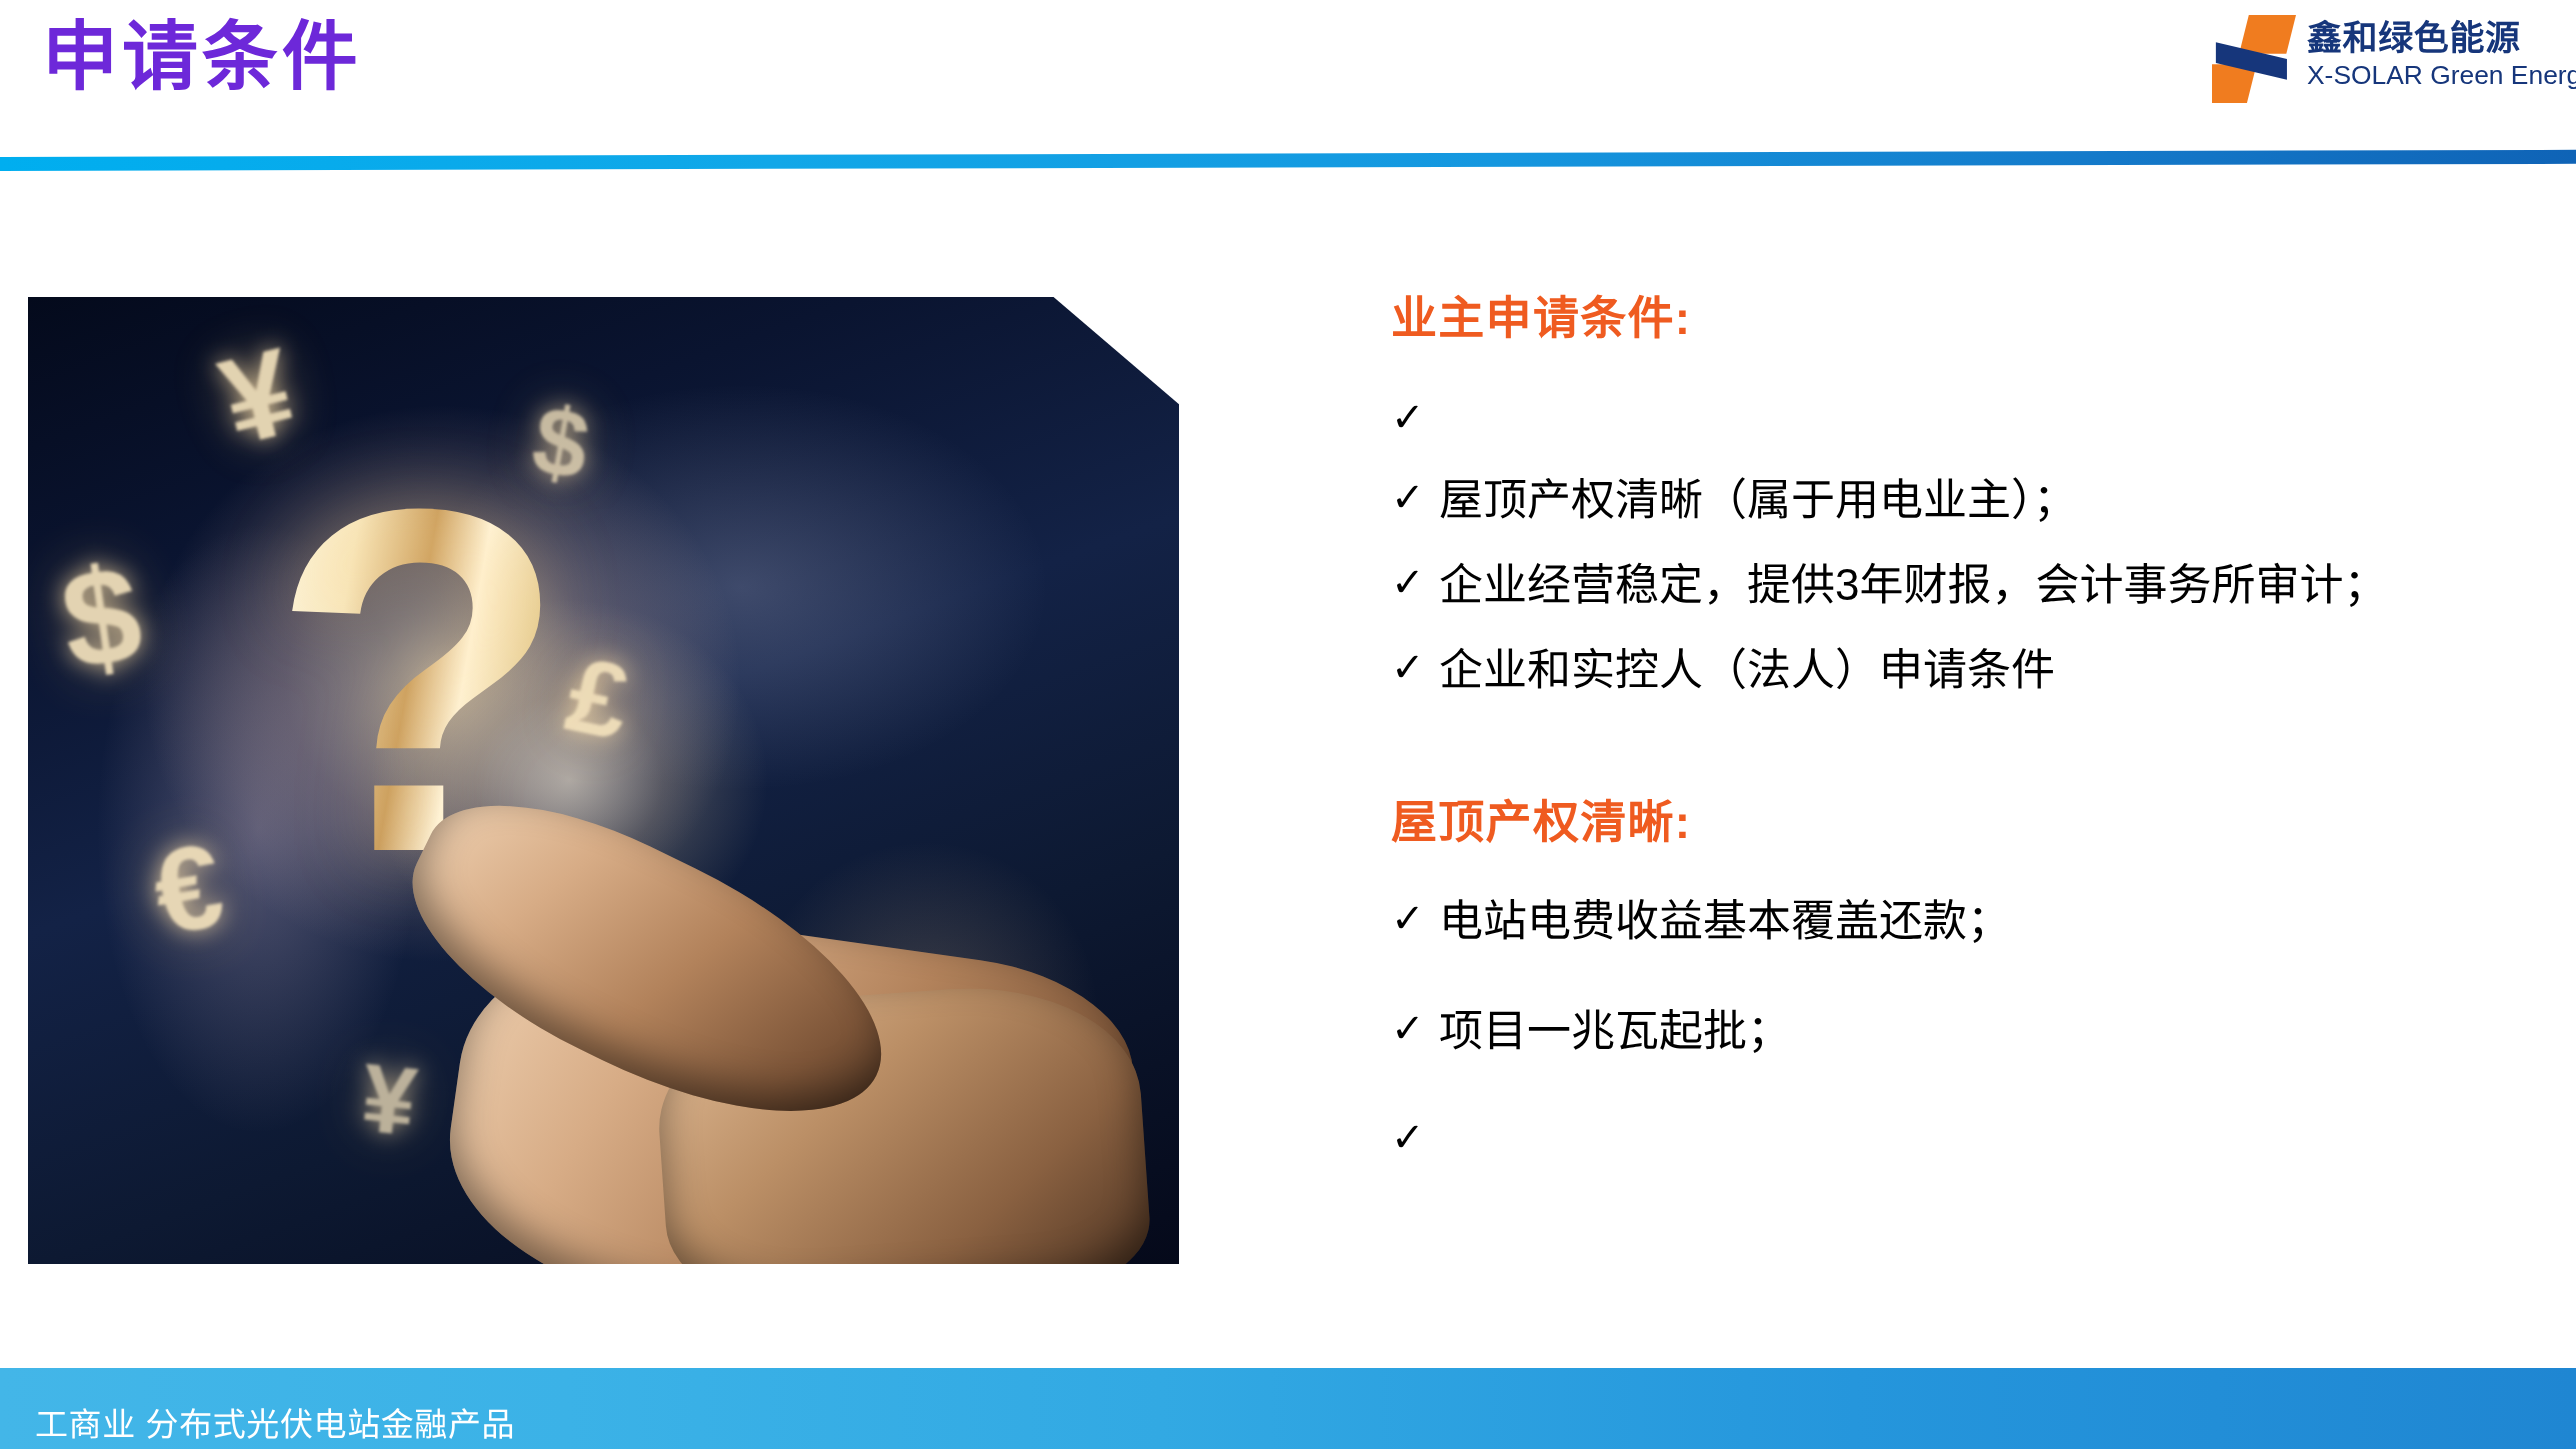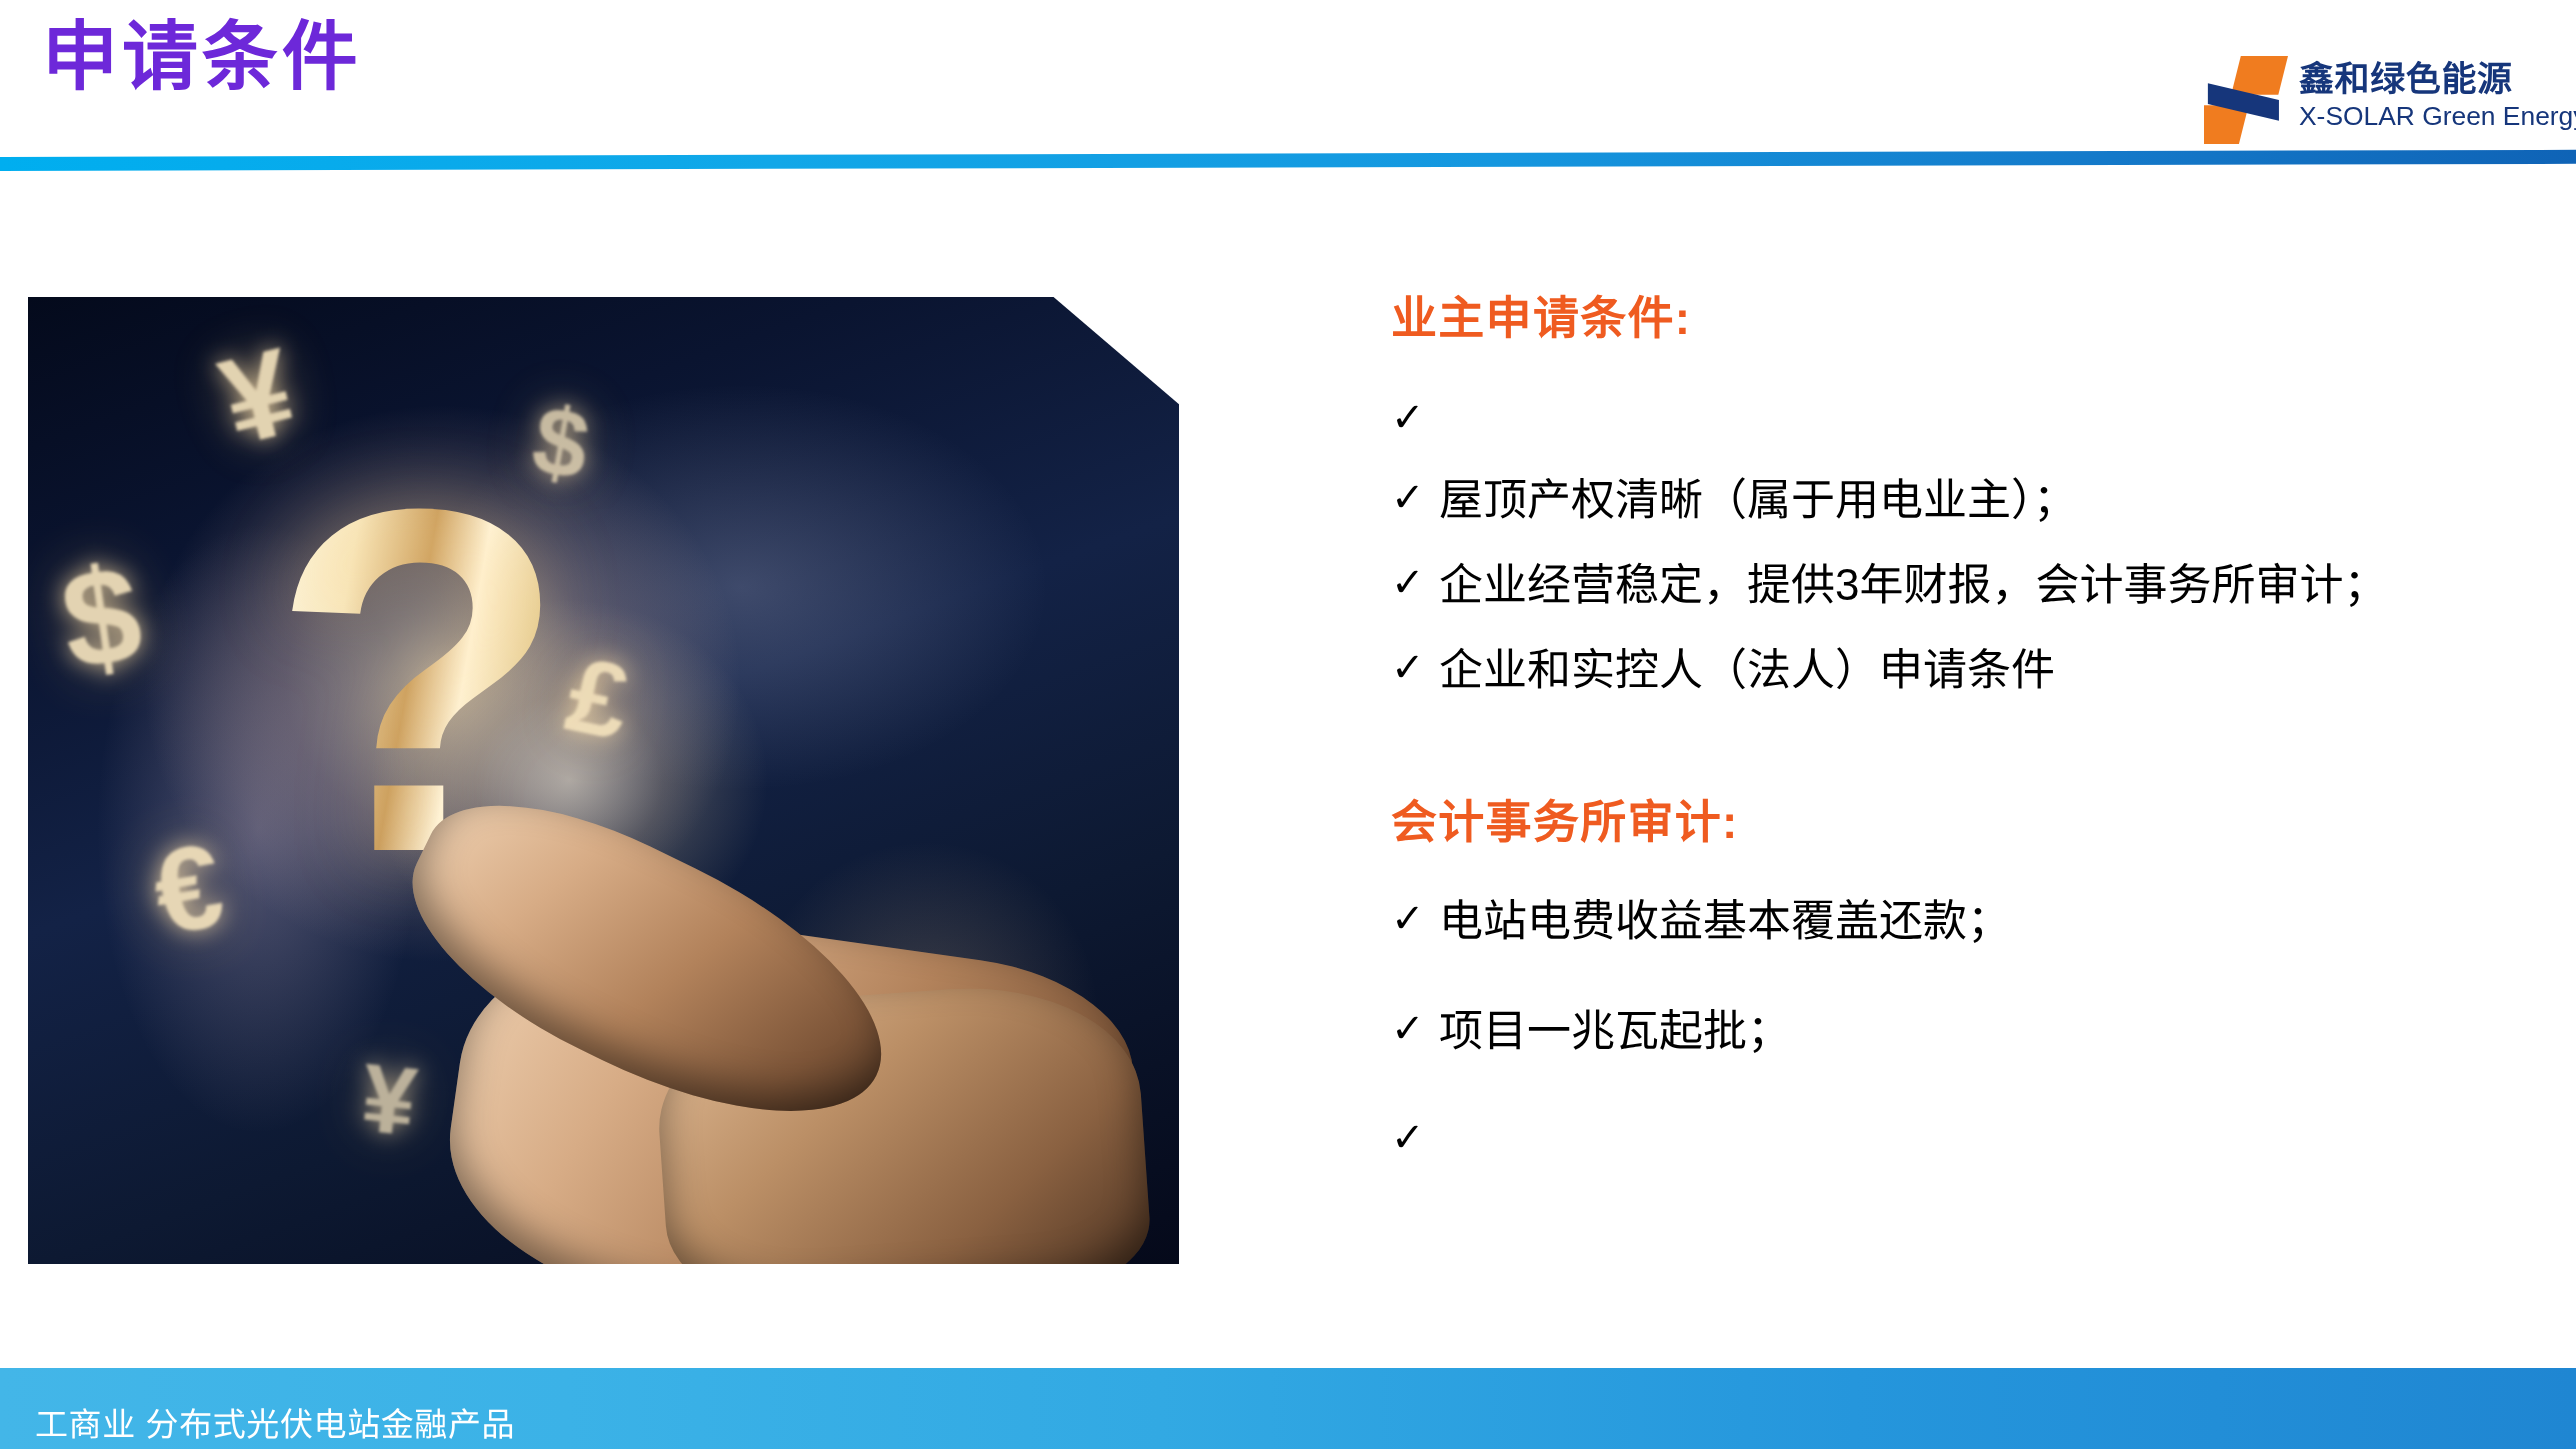--- a/index.html
+++ b/index.html
@@ -39,25 +39,24 @@
     height: 13.5px;
     top: 157px;
     background: linear-gradient(90deg, #00AEEF 0%, #11A7E8 30%, #1597DF 58%, #1479C9 82%, #0F63B6 100%);
     transform: rotate(-0.16deg);
     transform-origin: left center;
   }
 
   
   #logo {
     position: absolute;
-    right: 24px;
+    right: 16px;
     top: 14px;
     width: 348px;
     height: 90px;
-    margin-top: 41px;
   }
   #logo-mark {
     position: absolute;
     left: 0;
     top: 1.3px;
     width: 84px;
     height: 88px;
   }
   #logo-text {
     position: absolute;
@@ -273,21 +272,21 @@
       <li class="bullet-item">
         <span class="check-icon">✓</span>
         <span class="bullet-text">企业经营稳定，提供3年财报，会计事务所审计；</span>
       </li>
       <li class="bullet-item">
         <span class="check-icon">✓</span>
         <span class="bullet-text">企业和实控人（法人）申请条件</span>
       </li>
     </ul>
 
-    <div class="section-heading" id="section-2-heading">会计事务所审计:</div>
+    <div class="section-heading" id="section-2-heading">屋顶产权清晰:</div>
 
     <ul class="bullet-list" id="section-2-list">
       <li class="bullet-item">
         <span class="check-icon">✓</span>
         <span class="bullet-text">电站电费收益基本覆盖还款；</span>
       </li>
       <li class="bullet-item">
         <span class="check-icon">✓</span>
         <span class="bullet-text">项目一兆瓦起批；</span>
       </li>

